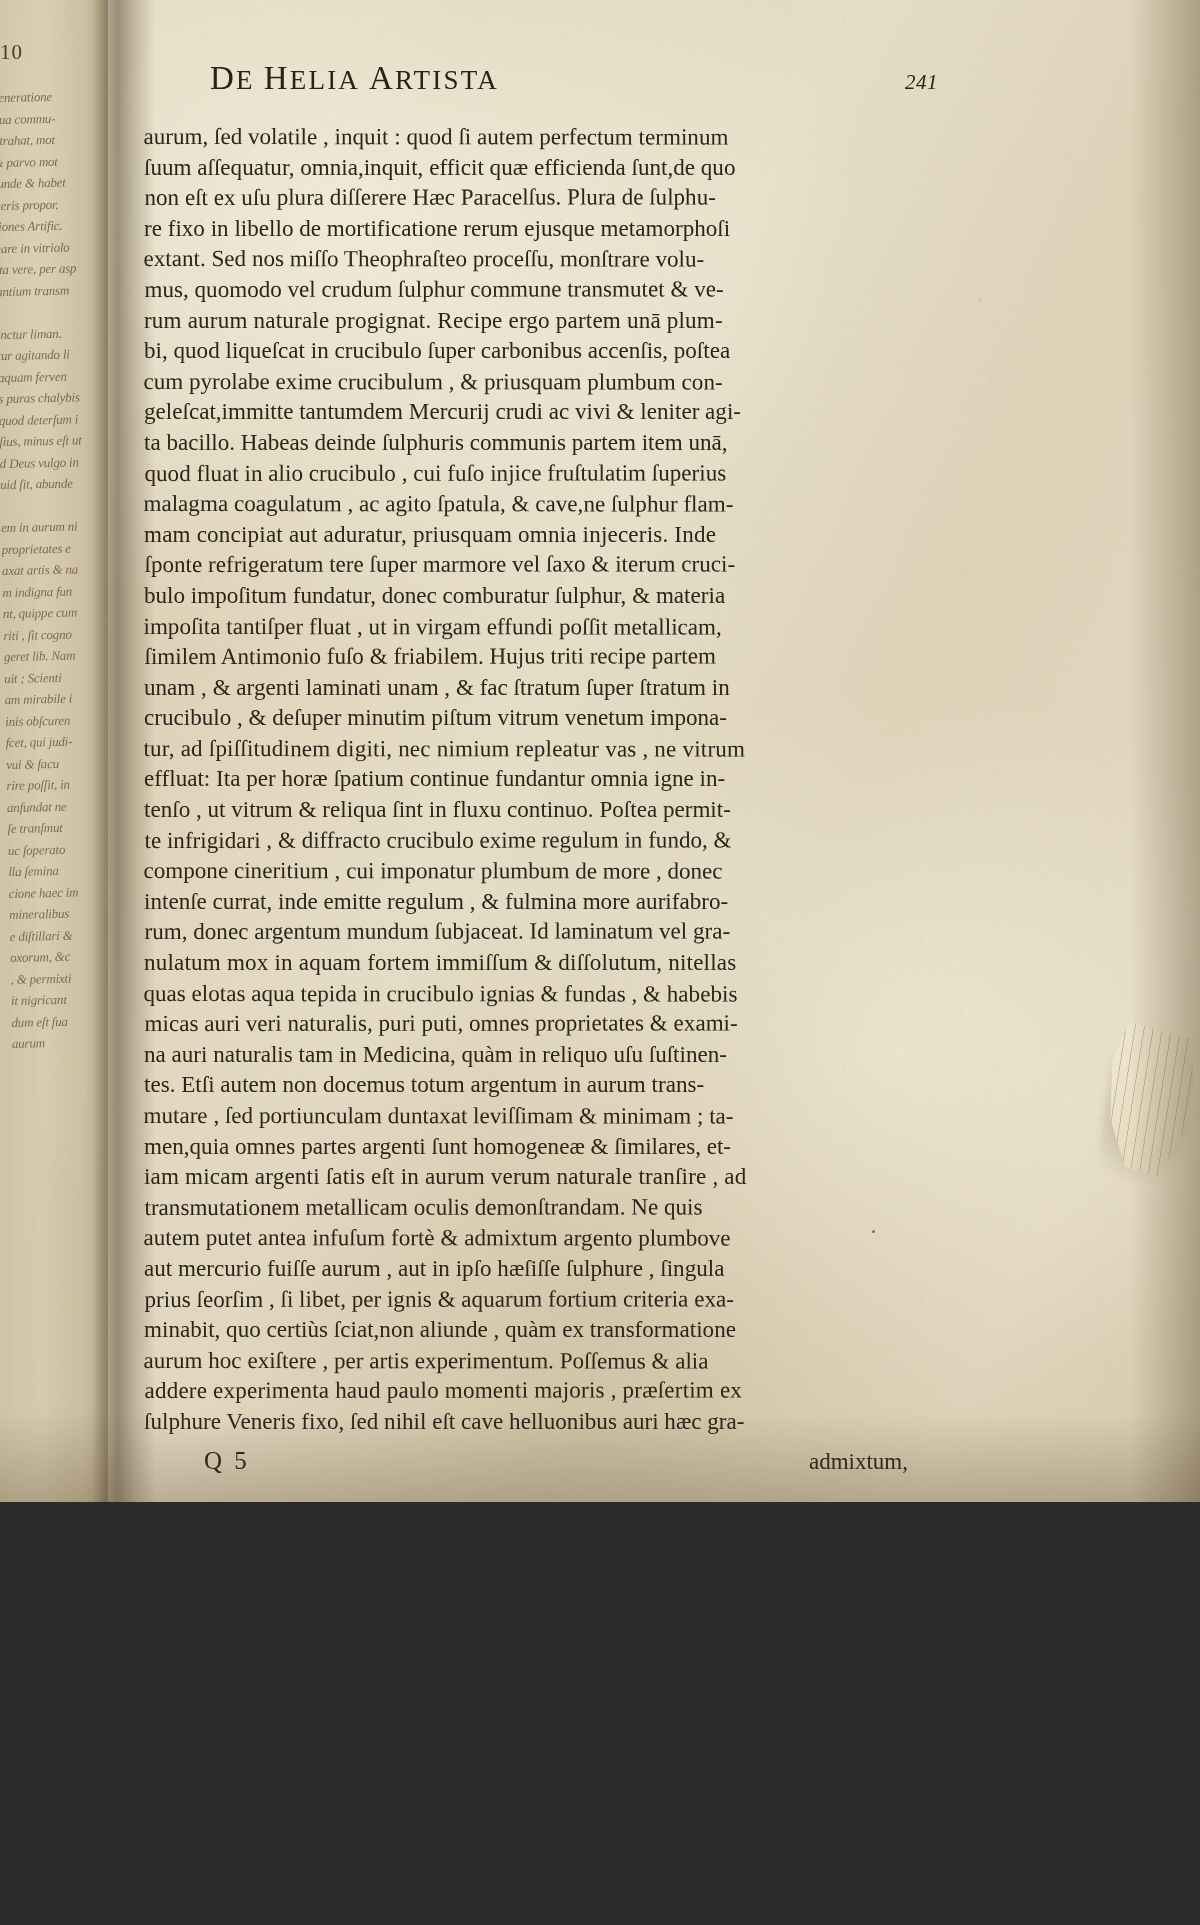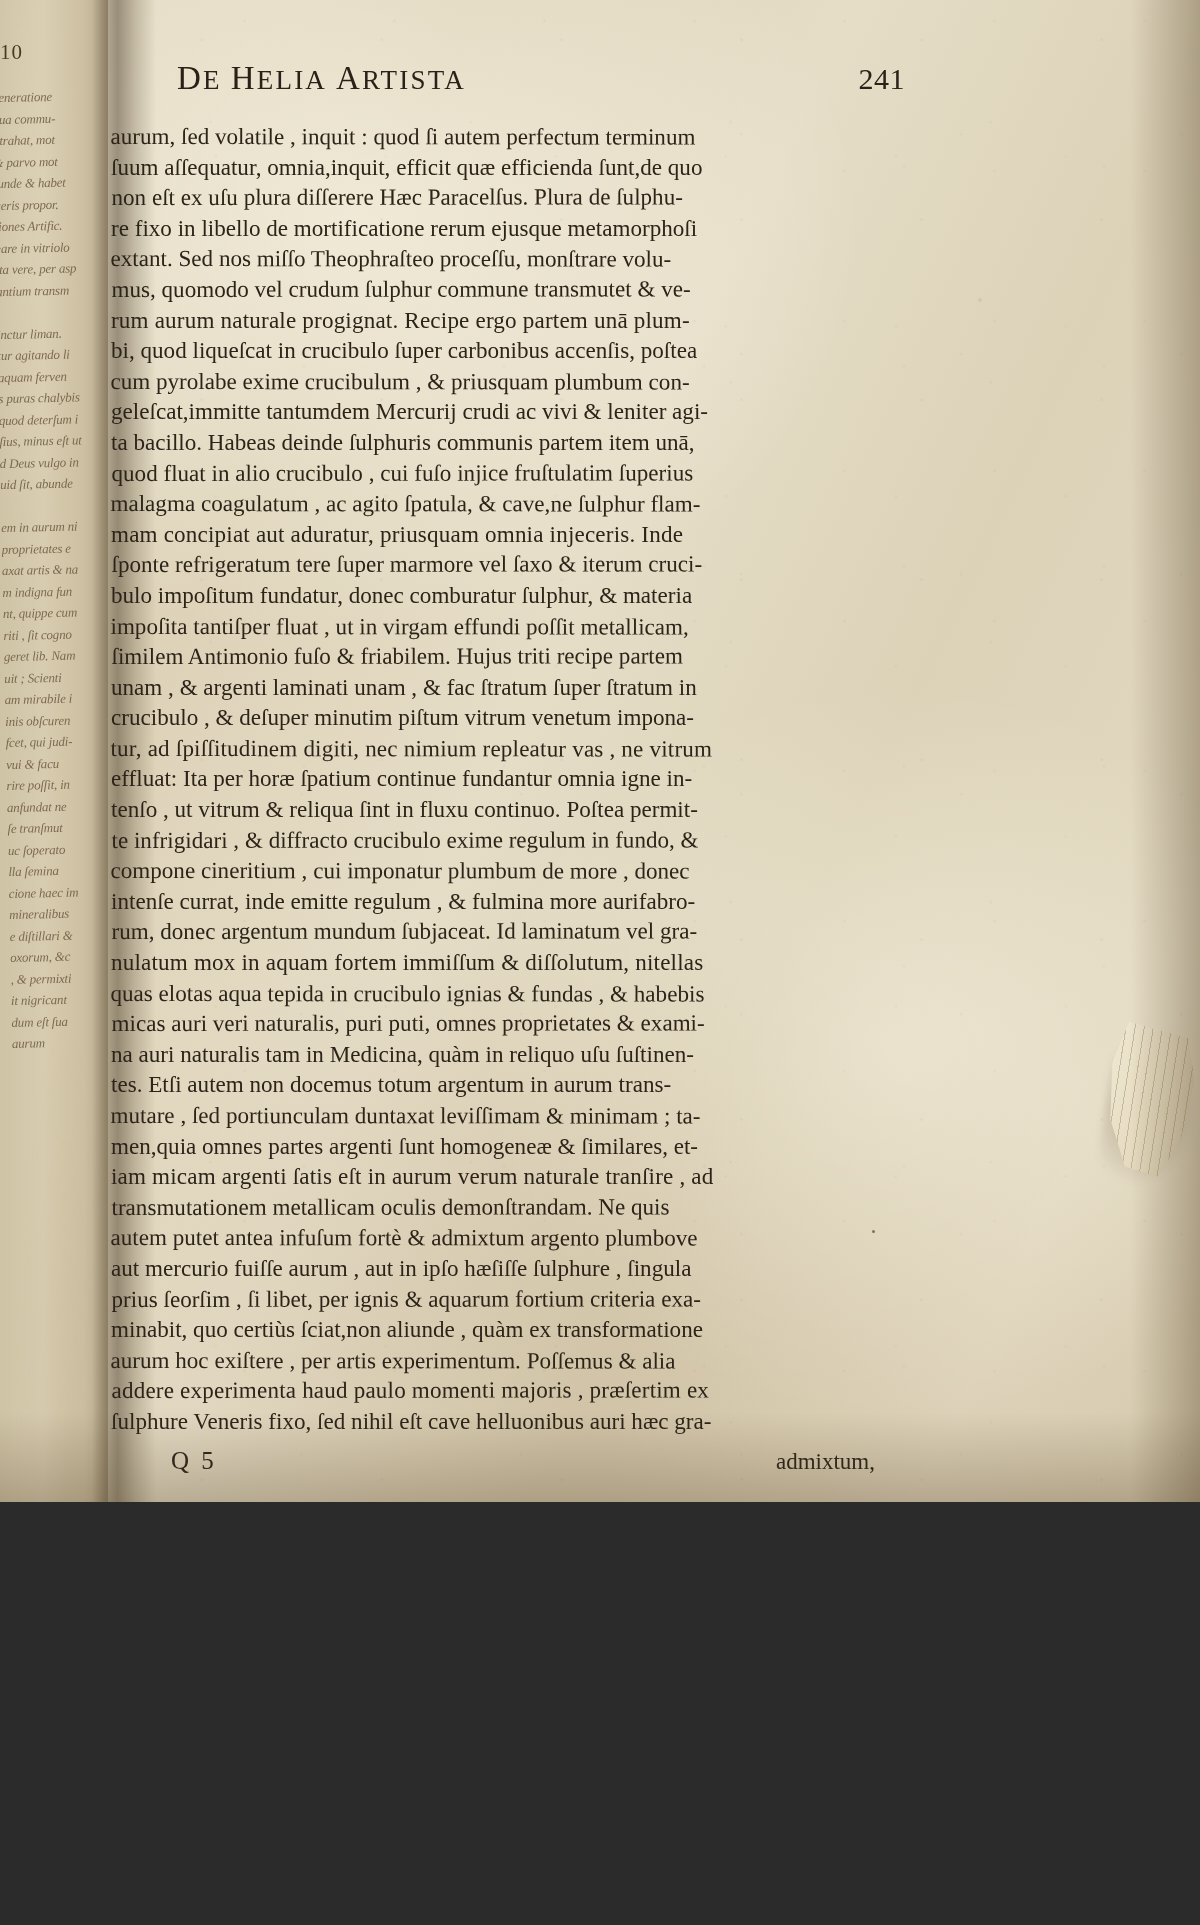--- a/index.html
+++ b/index.html
@@ -111,43 +111,44 @@
     left: 0px; top: 40px;
     width: 60px;
     color: #4a3a24;
     font-size: 21px;
     letter-spacing: 1px;
   }
 
   
   .content {
     position: absolute;
-    left: 111px;
+    left: 144px;
     top: 60px;
     width: 800px;
   }
   .running-head {
     display: flex;
     align-items: baseline;
     justify-content: space-between;
     padding: 0 6px 0 66px;
     margin-bottom: 24px;
   }
   .rh-title {
     font-size: 27px;
     letter-spacing: 2.2px;
     color: #2a2118;
     font-variant: small-caps;
     white-space: nowrap;
   }
   .rh-title .drop { font-size: 33px; }
   .folio {
-    font-size: 30px;
+    font-size: 21px;
     color: #2a2118;
     letter-spacing: 0.5px;
+    font-style: italic;
   }
 
   .body-text {
     color: #2d2419;
     font-size: 23.1px;
     line-height: 30.6px;
     text-align: left;
     text-rendering: optimizeLegibility;
   }
   .body-text .ln {

